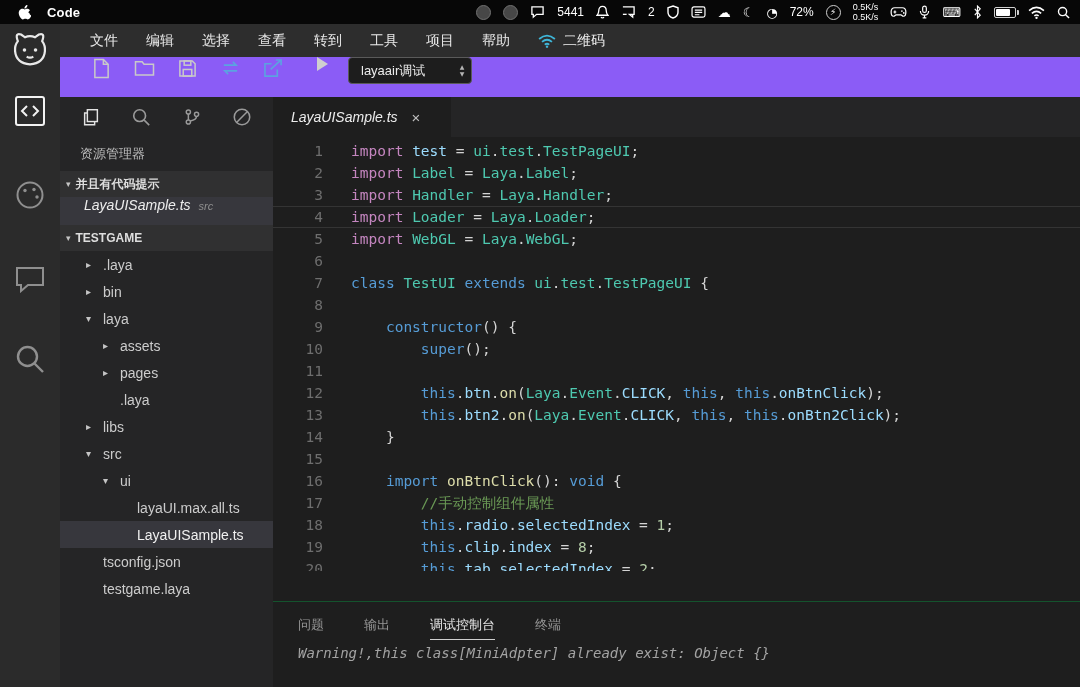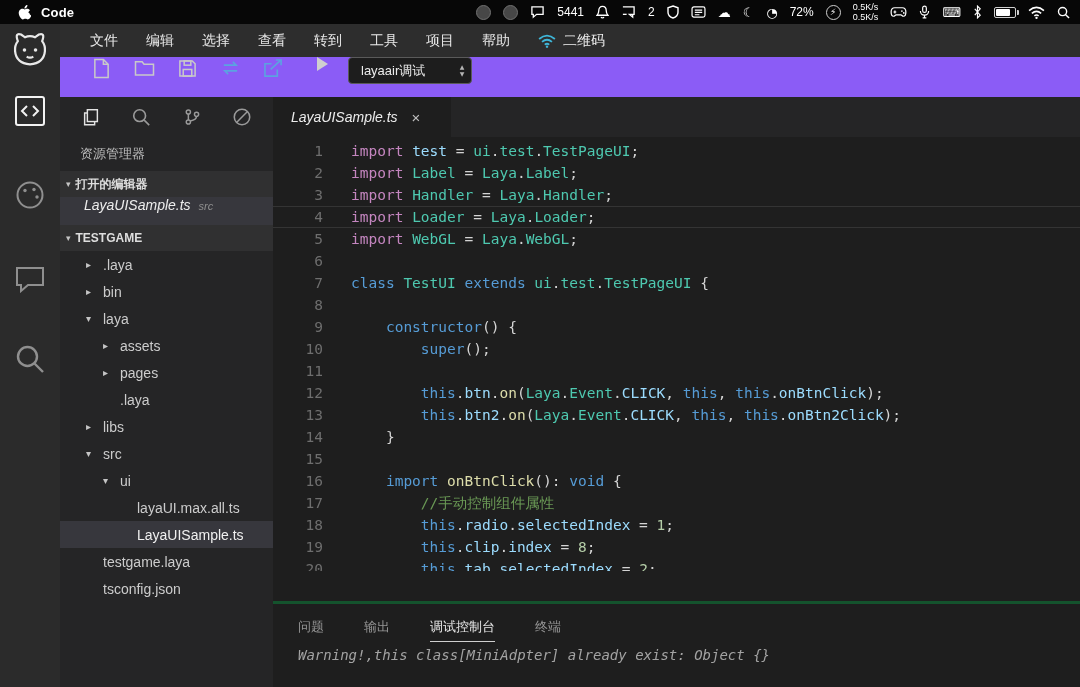--- a/index.html
+++ b/index.html
@@ -3,21 +3,21 @@
 <meta charset="utf-8">
 <style>
   *{margin:0;padding:0;box-sizing:border-box;}
   html,body{width:1080px;height:687px;overflow:hidden;background:#1e1e1e;
     font-family:"Liberation Sans","DejaVu Sans",sans-serif;-webkit-font-smoothing:antialiased;}
   .screen{position:relative;width:1080px;height:687px;}
 
   
   .menubar{position:absolute;top:0;left:0;width:100%;height:24px;background:#070707;
     display:flex;align-items:center;color:#fff;padding:0 10px 0 18px;z-index:50;}
-  .mb-left{display:flex;align-items:flex-end;gap:10px;}
+  .mb-left{display:flex;align-items:flex-end;gap:16px;}
   .mb-app{font-size:13px;font-weight:bold;letter-spacing:.2px;}
   .mb-right{margin-left:auto;display:flex;align-items:center;gap:12px;font-size:12px;}
   .mb-item{display:flex;align-items:center;gap:12px;color:#fff;}
   .mb-glyph{font-family:"DejaVu Sans",sans-serif;font-size:13px;line-height:1;}
   .mb-circle{width:15px;height:15px;border-radius:50%;background:#474747;border:1px solid #707070;display:inline-block;}
   .netspeed{display:flex;flex-direction:column;align-items:flex-end;font-size:9px;line-height:10px;color:#fff;}
   .mb-batt{width:22px;height:11px;border:1px solid #cfcfcf;border-radius:2px;position:relative;display:inline-block;}
   .mb-batt::before{content:"";position:absolute;left:1px;top:1px;bottom:1px;width:70%;background:#fff;border-radius:1px;}
   .mb-batt::after{content:"";position:absolute;right:-4px;top:2px;width:2px;height:5px;background:#cfcfcf;border-radius:0 1px 1px 0;}
   .mb-boltcirc{width:15px;height:15px;border:1px solid #cfcfcf;border-radius:50%;display:inline-flex;align-items:center;justify-content:center;font-size:9px;color:#fff;}
@@ -71,21 +71,21 @@
   .code-view{height:434px;overflow:hidden;padding-top:3px;
     font-family:"DejaVu Sans Mono","Liberation Mono",monospace;font-size:14.5px;}
   .line{height:22px;line-height:22px;display:flex;white-space:pre;}
   .line.current{box-shadow:inset 0 1px 0 #343434, inset 0 -1px 0 #343434;}
   .ln{width:50px;text-align:right;color:#6e6e6e;flex-shrink:0;}
   .lc{padding-left:28px;white-space:pre;}
   .tk-k{color:#C586C0;} .tk-s{color:#569CD6;} .tk-t{color:#4EC9B0;} .tk-v{color:#9CDCFE;}
   .tk-f{color:#DCDCAA;} .tk-c{color:#6A9955;} .tk-n{color:#B5CEA8;} .tk-p{color:#D4D4D4;}
 
   
-  .panel{height:86px;border-top:3px solid #14532d;background:#1e1e1e;flex-shrink:0;padding-top:8px;}
+  .panel{height:86px;border-top:1px solid #14532d;background:#1e1e1e;flex-shrink:0;padding-top:8px;}
   .panel-tabs{height:30px;display:flex;gap:40px;padding-left:25px;align-items:center;font-size:13px;color:#969696;}
   .panel-tab{height:100%;display:flex;align-items:center;border-bottom:1px solid transparent;}
   .panel-tab.active{color:#e9e9e9;border-bottom-color:#cfcfcf;}
   .panel-output{padding:5px 0 0 25px;font-family:"DejaVu Sans Mono","Liberation Mono",monospace;
     font-size:14px;color:#a3a3a3;font-style:italic;}
 
   svg{display:block;}
 </style>
 </head>
 <body>
@@ -317,21 +317,21 @@
                   <circle cx="11" cy="11" r="8.5"></circle>
                   <path d="M5 17L17 5"></path>
                 </svg>
             </span>
           </div>
 
           <div class="explorer-title">资源管理器</div>
 
           <div class="section-header">
             <span class="twistie-h">▾</span>
-            <span>打开的编辑器</span>
+            <span>并且有代码提示</span>
           </div>
           <div>
               <div class="open-editor-row">
                 <span class="oe-name">LayaUISample.ts</span>
                 <span class="oe-detail">src</span>
               </div>
             </div>
 
           <div class="section-header">
             <span class="twistie-h">▾</span>
@@ -377,25 +377,25 @@
               <div class="tree-row" style="padding-left: 60px;">
                 <span class="twistie"></span>
                 <span class="tree-label">layaUI.max.all.ts</span>
               </div>
               <div class="tree-row selected" style="padding-left: 60px;">
                 <span class="twistie"></span>
                 <span class="tree-label">LayaUISample.ts</span>
               </div>
               <div class="tree-row" style="padding-left: 26px;">
                 <span class="twistie"></span>
+                <span class="tree-label">tsconfig.json</span>
+              </div>
+              <div class="tree-row" style="padding-left: 26px;">
+                <span class="twistie"></span>
                 <span class="tree-label">testgame.laya</span>
-              </div>
-              <div class="tree-row" style="padding-left: 26px;">
-                <span class="twistie"></span>
-                <span class="tree-label">tsconfig.json</span>
               </div>
             </div>
         </div>
 
         <div class="editor-col">
           <div class="tabbar">
             <div class="tab">
               <span class="tab-name">LayaUISample.ts</span>
               <span class="tab-close">×</span>
             </div>

